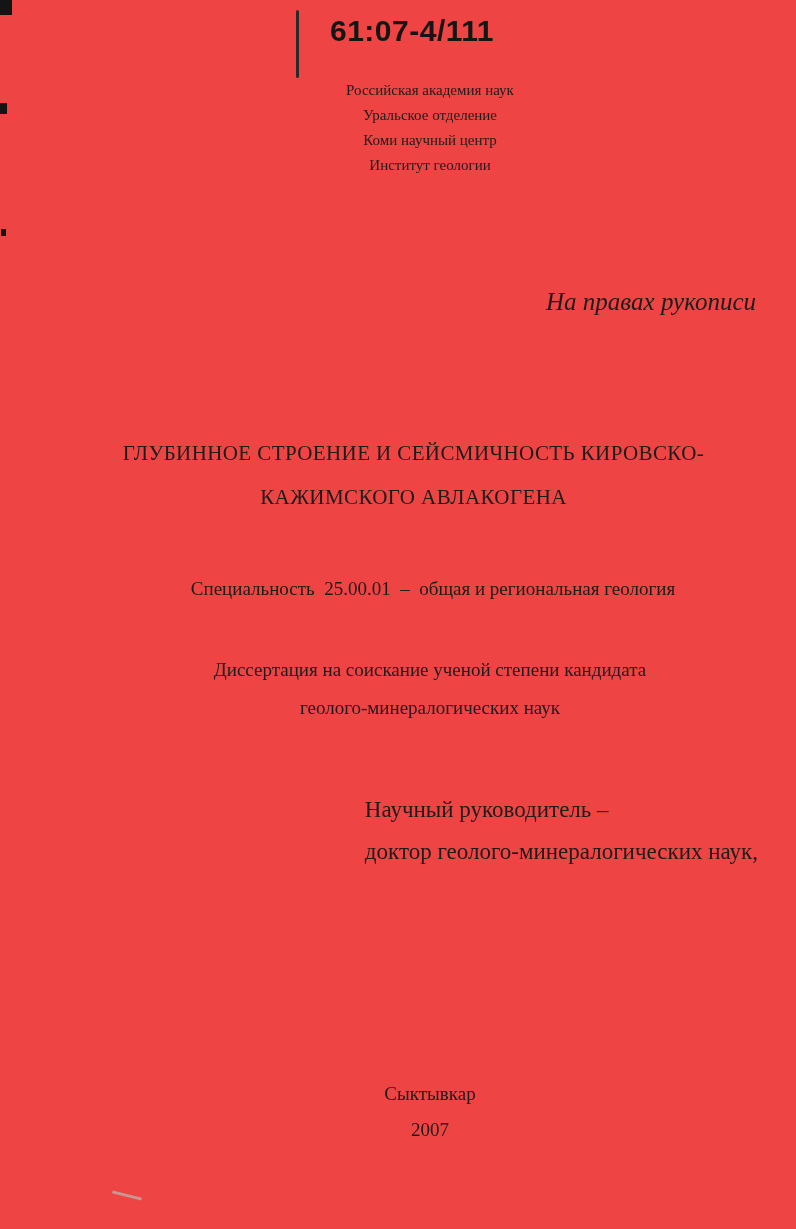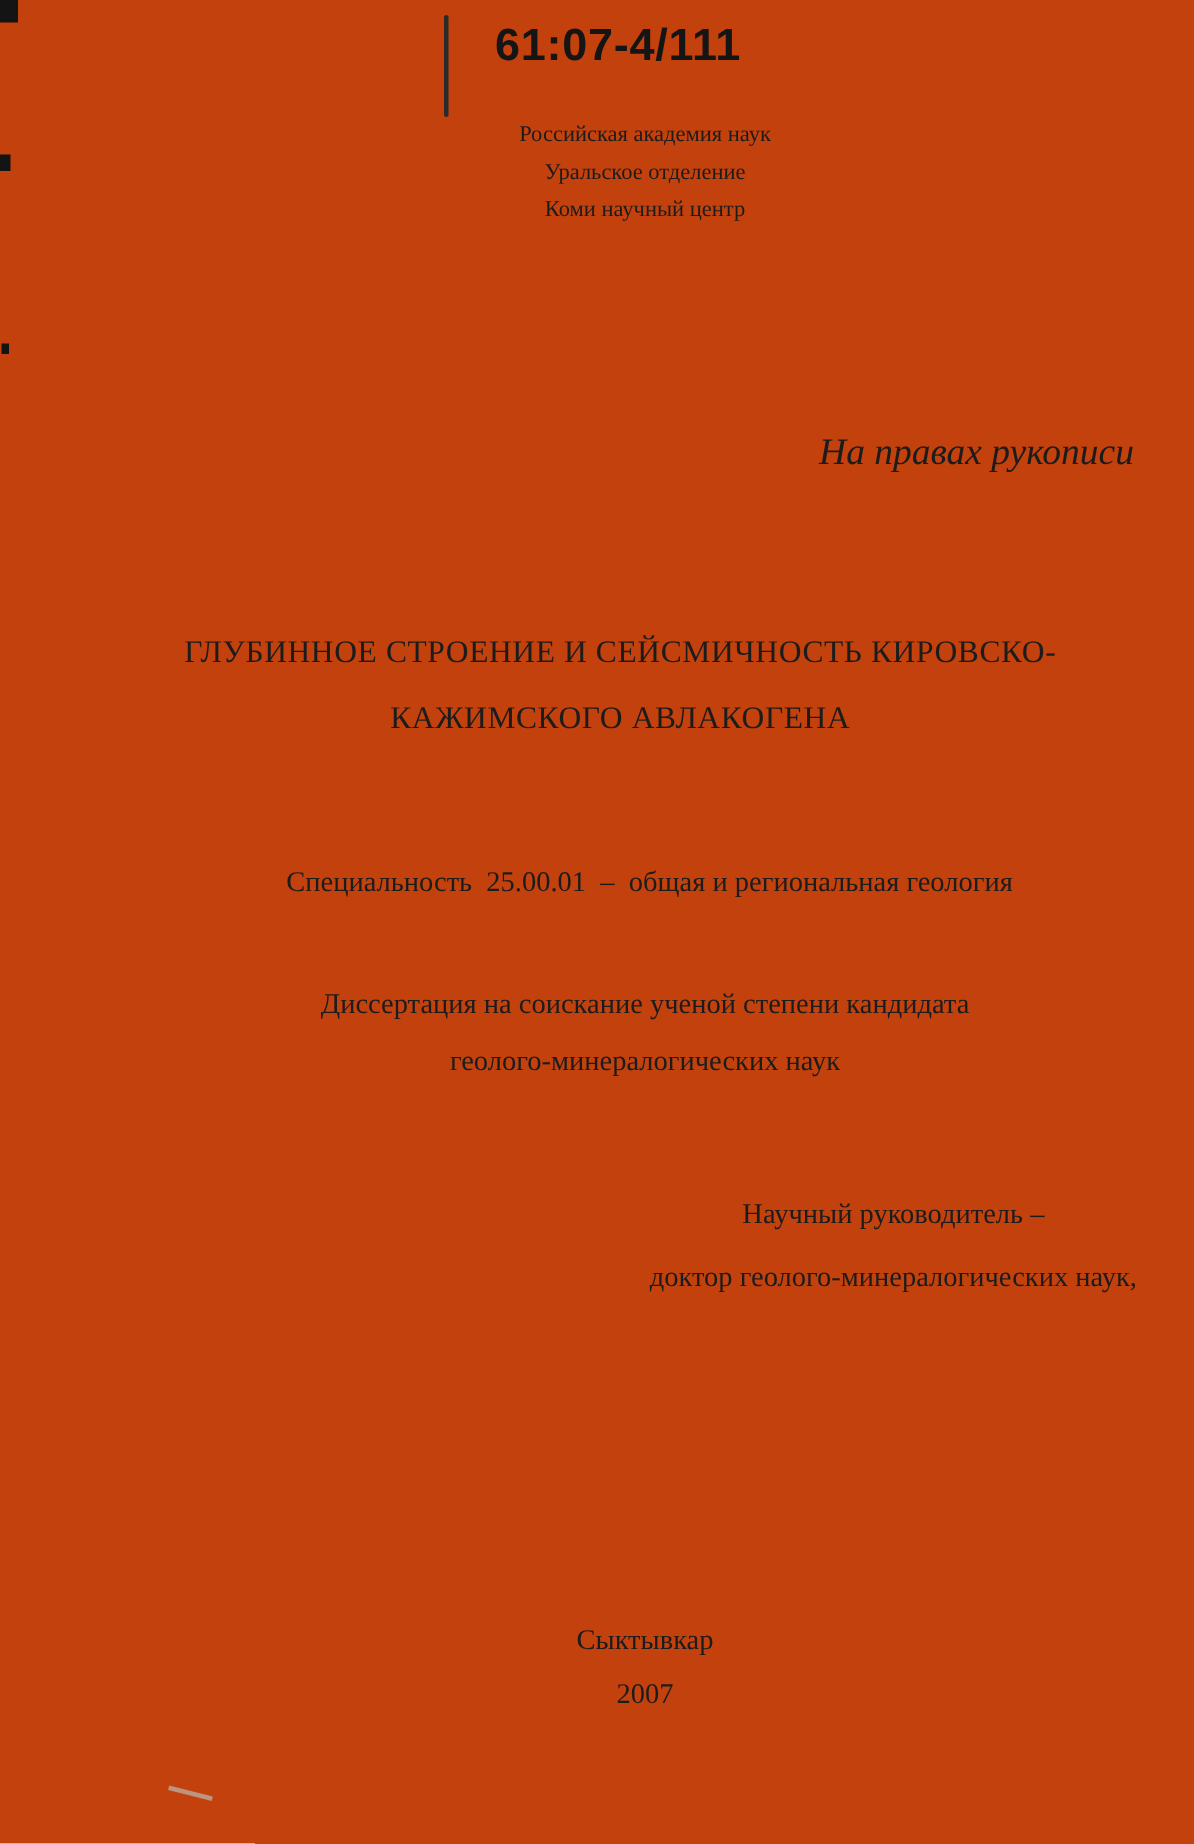--- a/index.html
+++ b/index.html
@@ -5,21 +5,21 @@
   html, body {
     margin: 0;
     padding: 0;
     background: #ffffff;
   }
   .page {
     position: relative;
     width: 796px;
     height: 1229px;
     margin: 0 auto;
-    background: #c2410c;
+    background: #ef4444;
     font-family: "Liberation Serif", serif;
     color: #1c1c1c;
     overflow: hidden;
   }
 
   
   .artifact { position: absolute; background: #141414; }
   .artifact-corner { left: 0; top: 0; width: 12px; height: 15px; }
   .artifact-mid1   { left: 0; top: 103px; width: 7px; height: 11px; }
   .artifact-mid2   { left: 1px; top: 229px; width: 5px; height: 7px; }
@@ -65,21 +65,21 @@
     font-style: italic;
     font-size: 25px;
   }
 
   .author {
     top: 383px;
     font-size: 20px;
   }
 
   .title {
-    top: 412px;
+    top: 431px;
     font-size: 21px;
     line-height: 44px;
     letter-spacing: 0.4px;
     padding-left: 31px;
   }
 
   .specialty {
     top: 578px;
     font-size: 19px;
     padding-left: 70px;
@@ -88,22 +88,22 @@
 
   .thesis-type {
     top: 651px;
     font-size: 19px;
     line-height: 38px;
   }
 
   .advisor {
     position: absolute;
     top: 789px; right: 38px;
-    text-align: center;
-    font-size: 19px;
+    text-align: left;
+    font-size: 23px;
     line-height: 42px;
   }
 
   .city { top: 1083px; font-size: 19px; }
   .year { top: 1119px; font-size: 19px; }
 </style>
 </head>
 <body>
 
 <div class="page">
@@ -113,20 +113,21 @@
   <div class="artifact artifact-mid2"></div>
   <div class="artifact artifact-scratch"></div>
 
   <div class="catalog-line"></div>
   <div class="catalog-num">61:07-4/111</div>
 
   <div class="centered institution">
     <div>Российская академия наук</div>
     <div>Уральское отделение</div>
     <div>Коми научный центр</div>
+    <div>Институт геологии</div>
   </div>
 
   <div class="manuscript-note">На правах рукописи</div>
 
 
   <div class="centered title">
     <div>ГЛУБИННОЕ СТРОЕНИЕ И СЕЙСМИЧНОСТЬ КИРОВСКО-</div>
     <div>КАЖИМСКОГО АВЛАКОГЕНА</div>
   </div>
 

